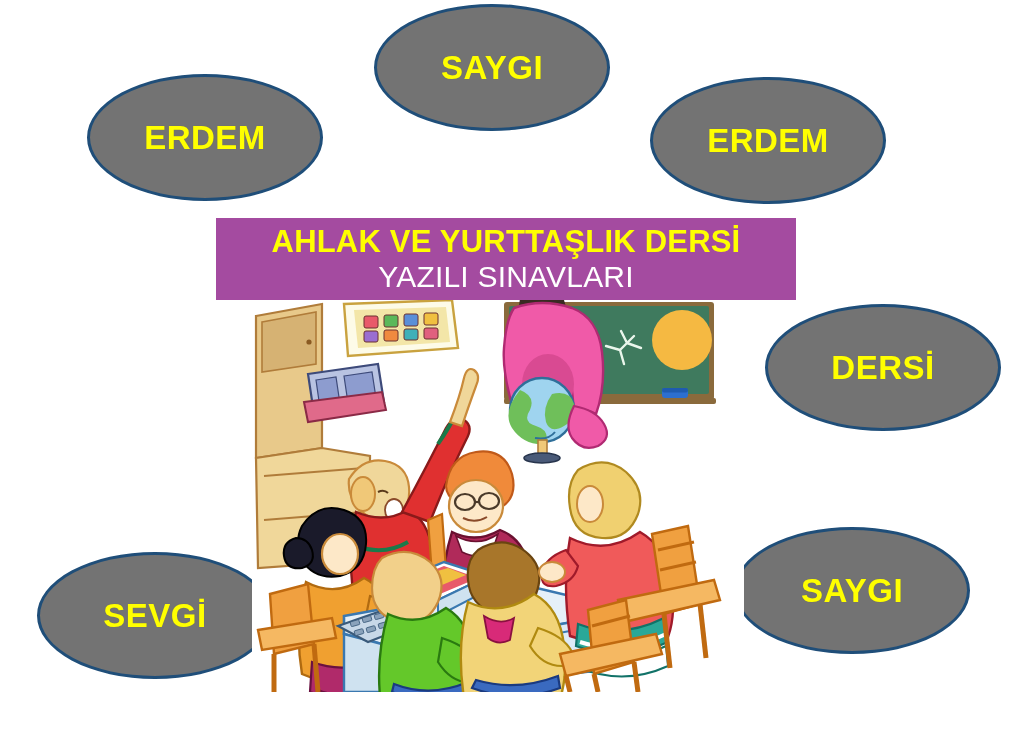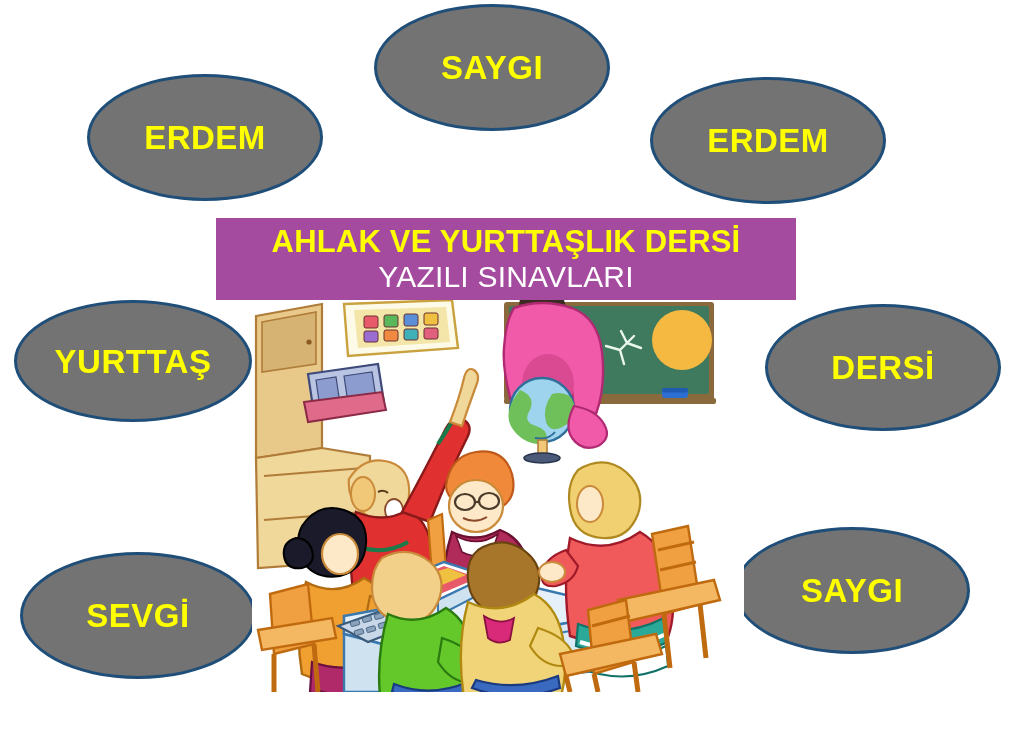--- a/index.html
+++ b/index.html
@@ -100,29 +100,26 @@
   </div>
 
   <div class="concept-ellipse" style="left:87px; top:74px; width:236px; height:127px;">
     <span class="concept-label">ERDEM</span>
   </div>
 
   <div class="concept-ellipse" style="left:650px; top:77px; width:236px; height:127px;">
     <span class="concept-label">ERDEM</span>
   </div>
 
-  <div class="concept-ellipse" style="left:14px; top:300px; width:238px; height:122px;">
-    <span class="concept-label">YURTTAŞ</span>
-  </div>
 
   <div class="concept-ellipse" style="left:765px; top:304px; width:236px; height:127px;">
     <span class="concept-label">DERSİ</span>
   </div>
 
-  <div class="concept-ellipse" style="left:20px; top:552px; width:236px; height:127px;">
+  <div class="concept-ellipse" style="left:37px; top:552px; width:236px; height:127px;">
     <span class="concept-label">SEVGİ</span>
   </div>
 
   <div class="concept-ellipse" style="left:734px; top:527px; width:236px; height:127px;">
     <span class="concept-label">SAYGI</span>
   </div>
 
   <div id="classroom-illustration">
     <svg viewBox="0 0 492 394" xmlns="http://www.w3.org/2000/svg">
       <defs>

